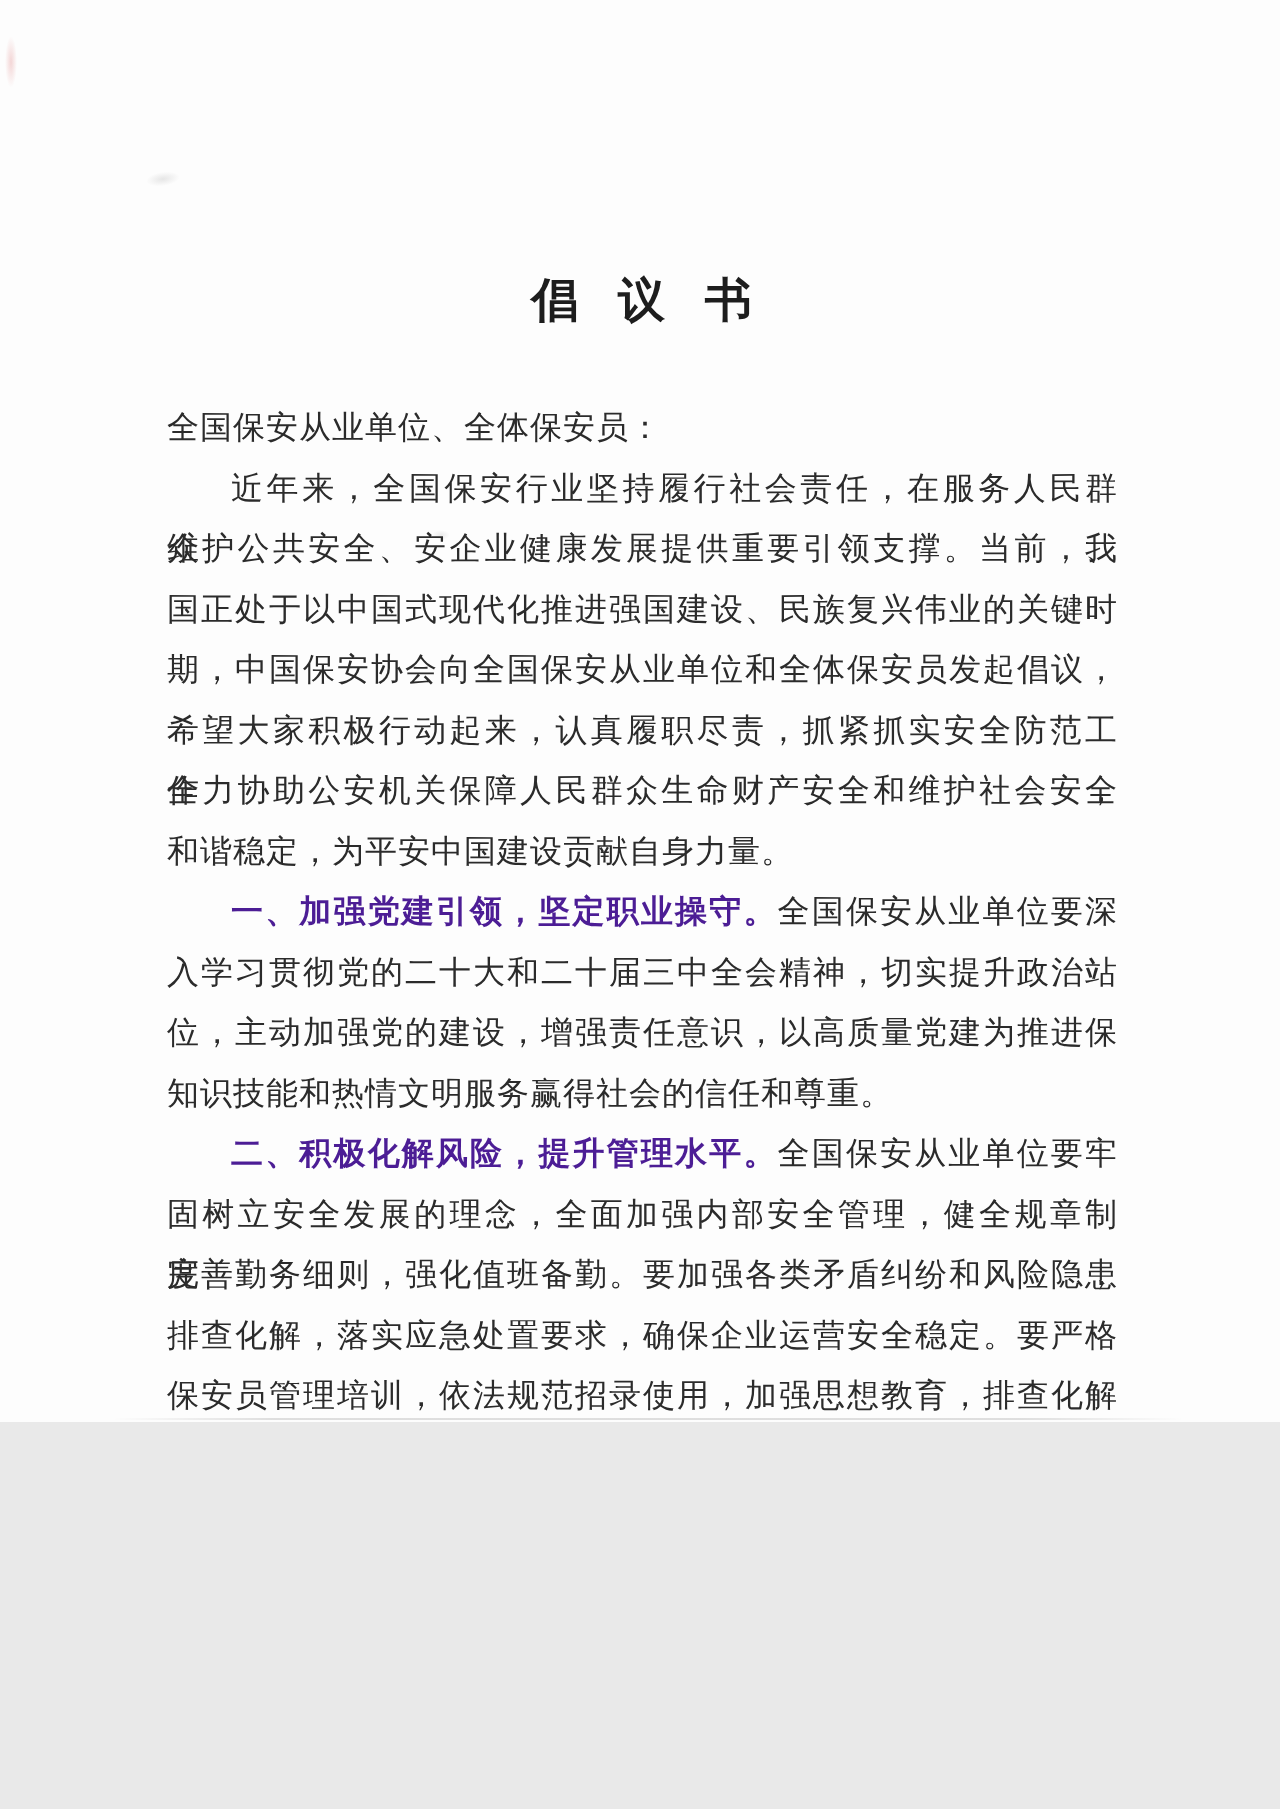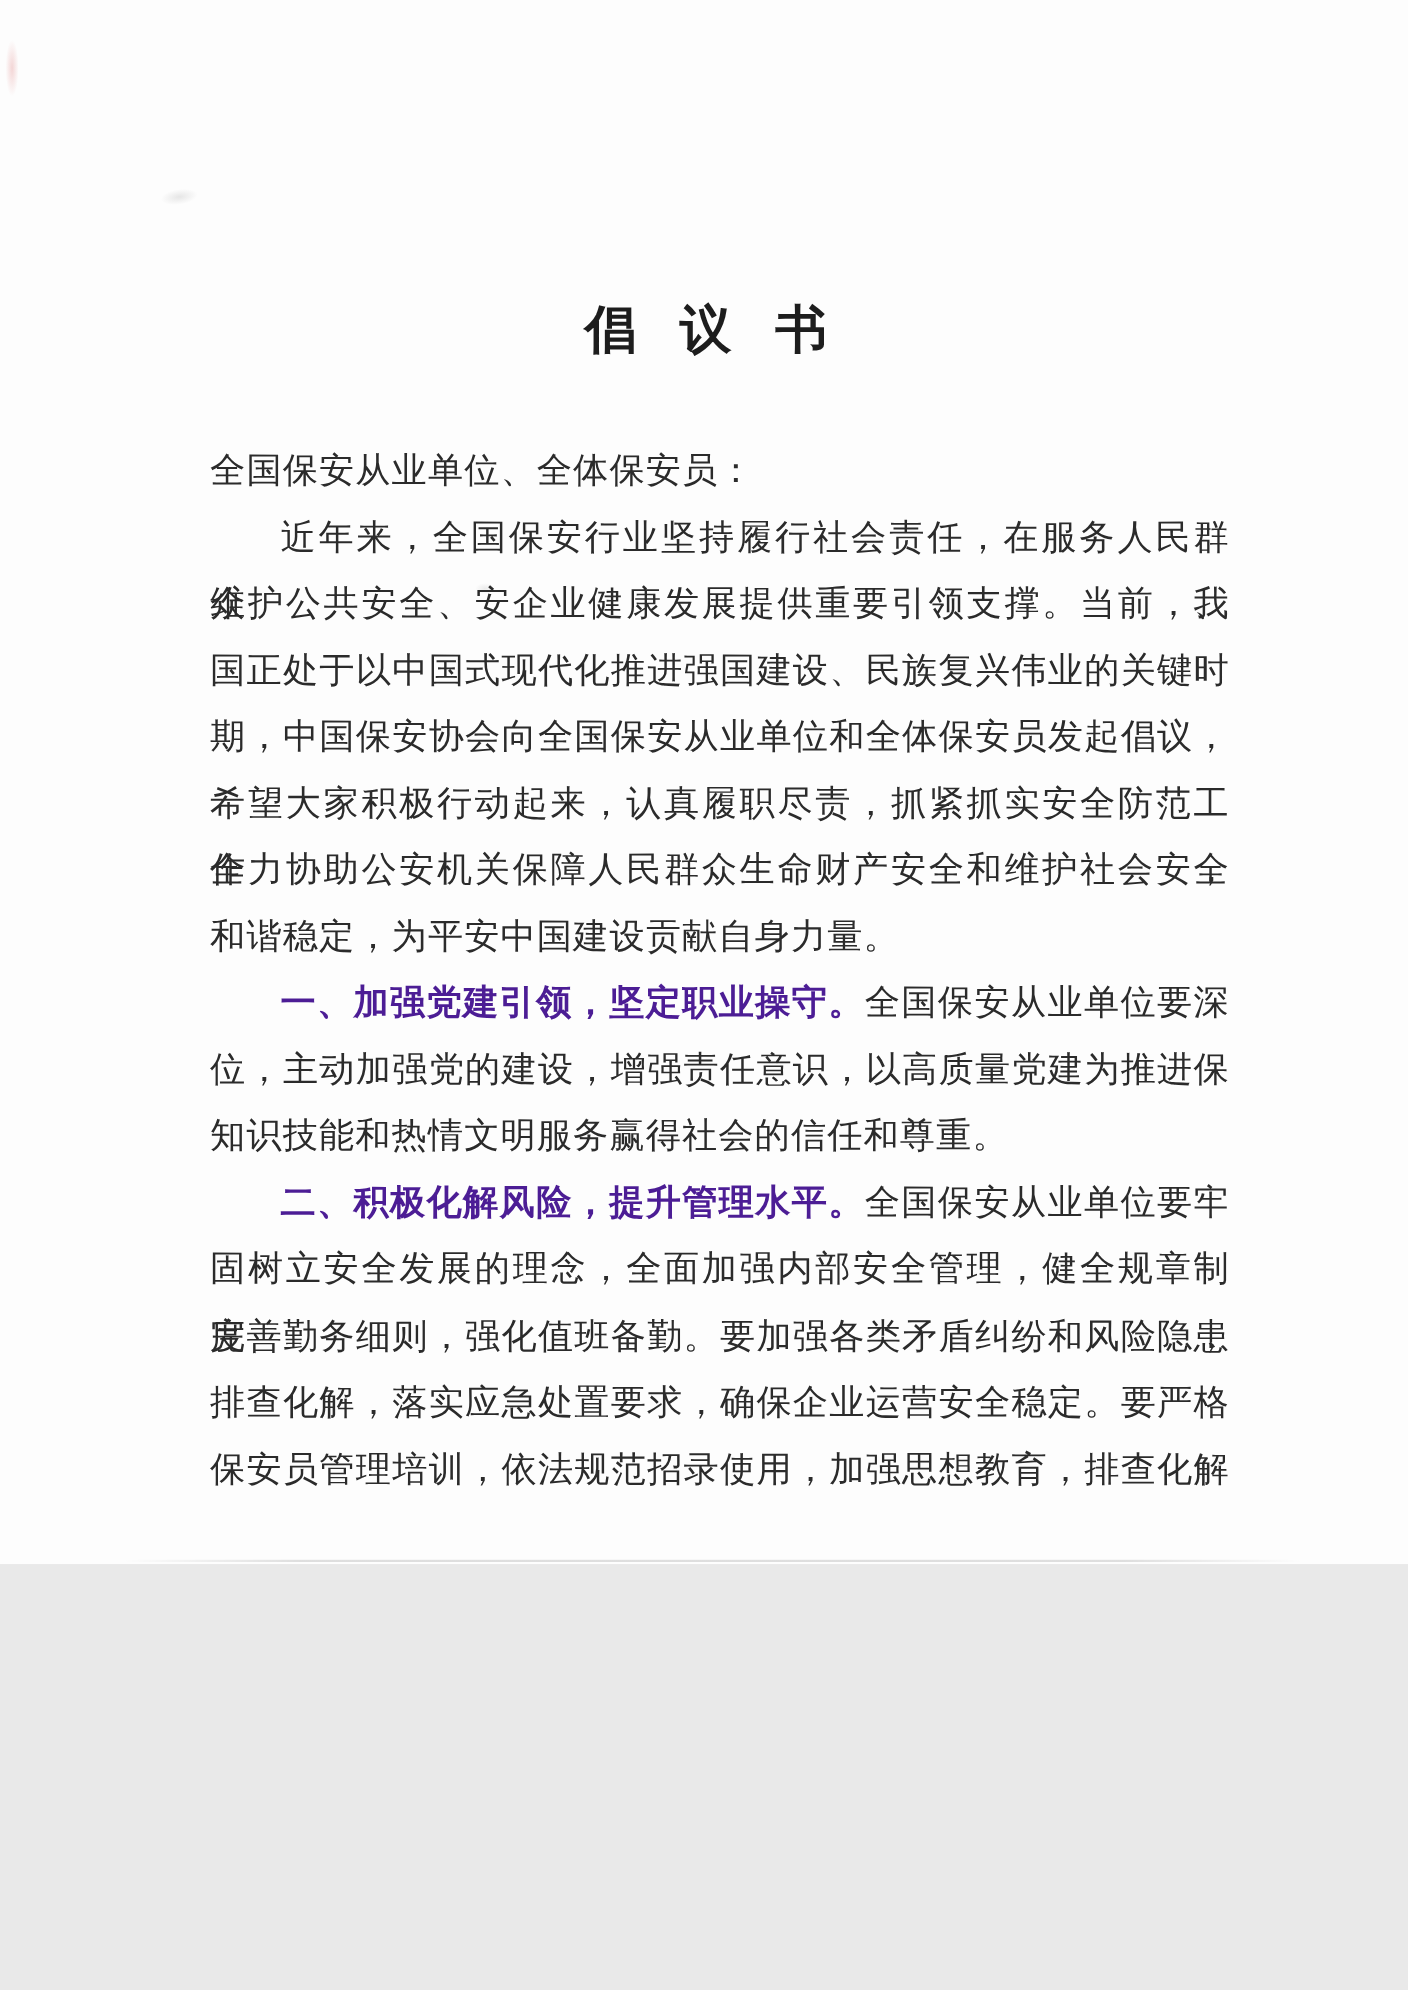--- a/index.html
+++ b/index.html
@@ -39,21 +39,20 @@
     word-spacing:24px;letter-spacing:2px;
   }
   .body{
     position:absolute;left:167px;width:951px;top:397px;
   }
   .line{
     height:60.5px;line-height:60.5px;
     font-size:32px;color:#2b2b2b;
     white-space:nowrap;
     letter-spacing:1px;
-    margin-left:24px;
   }
   .line.justify{
     white-space:normal;
     text-align:justify;
     text-align-last:justify;
     -moz-text-align-last:justify;
   }
   .line.indent{ text-indent:64px; }
   .line b{
     font-family:"Liberation Sans", sans-serif;
@@ -80,20 +79,21 @@
   <div class="body">
     <div class="line"><span>全国保安从业单位、全体保安员：</span></div>
     <div class="line indent justify"><span>近年来，全国保安行业坚持履行社会责任，在服务人民群众、</span></div>
     <div class="line justify"><span>维护公共安全、安企业健康发展提供重要引领支撑。当前，我</span></div>
     <div class="line justify"><span>国正处于以中国式现代化推进强国建设、民族复兴伟业的关键时</span></div>
     <div class="line justify"><span>期，中国保安协会向全国保安从业单位和全体保安员发起倡议，</span></div>
     <div class="line justify"><span>希望大家积极行动起来，认真履职尽责，抓紧抓实安全防范工作，</span></div>
     <div class="line justify"><span>全力协助公安机关保障人民群众生命财产安全和维护社会安全</span></div>
     <div class="line"><span>和谐稳定，为平安中国建设贡献自身力量。</span></div>
     <div class="line indent justify"><b>一、加强党建引领，坚定职业操守。</b><span>全国保安从业单位要深</span></div>
+    <div class="line justify"><span>入学习贯彻党的二十大和二十届三中全会精神，切实提升政治站</span></div>
     <div class="line justify"><span>位，主动加强党的建设，增强责任意识，以高质量党建为推进保</span></div>
     <div class="line"><span>知识技能和热情文明服务赢得社会的信任和尊重。</span></div>
     <div class="line indent justify"><b>二、积极化解风险，提升管理水平。</b><span>全国保安从业单位要牢</span></div>
     <div class="line justify"><span>固树立安全发展的理念，全面加强内部安全管理，健全规章制度，</span></div>
     <div class="line justify"><span>完善勤务细则，强化值班备勤。要加强各类矛盾纠纷和风险隐患</span></div>
     <div class="line justify"><span>排查化解，落实应急处置要求，确保企业运营安全稳定。要严格</span></div>
     <div class="line justify"><span>保安员管理培训，依法规范招录使用，加强思想教育，排查化解</span></div>
   </div>
 
   <div class="footer">- 3 -</div>

